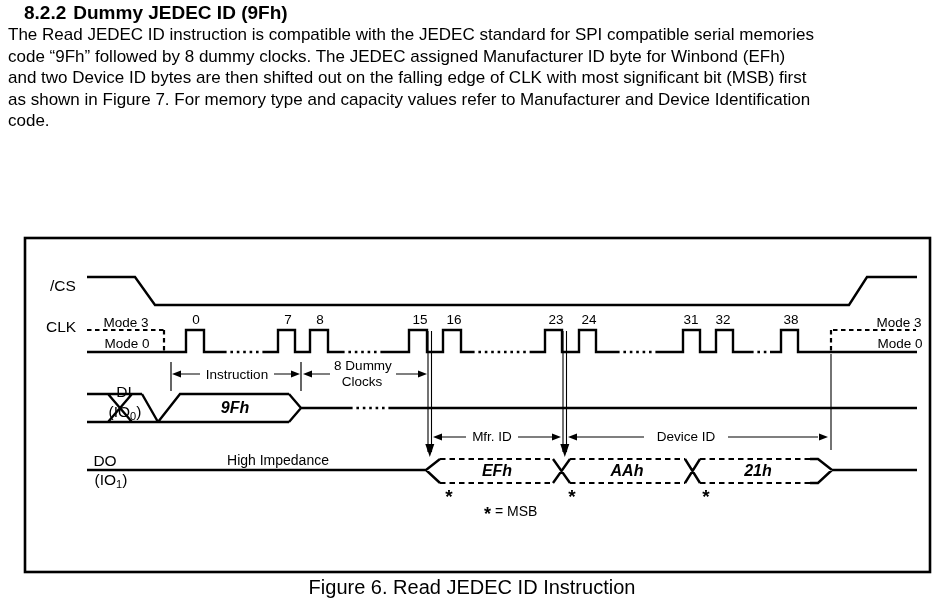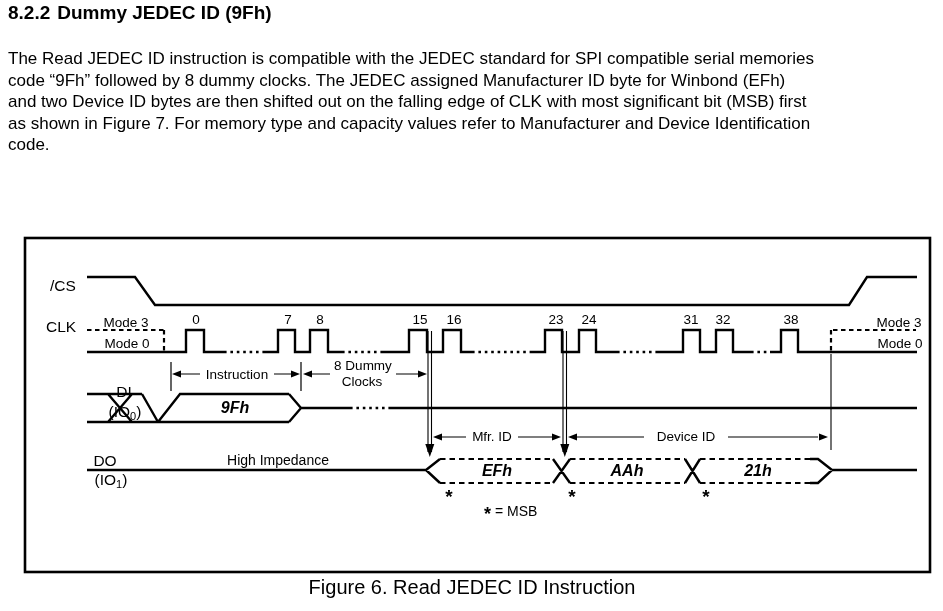--- a/index.html
+++ b/index.html
@@ -3,22 +3,22 @@
 <meta charset="utf-8">
 <style>
   html,body{margin:0;padding:0;background:#fff;}
   .page{
     position:relative;width:943px;height:611px;background:#fff;overflow:hidden;
     font-family:"Liberation Sans","DejaVu Sans",sans-serif;color:#000;
   }
   .heading{
     position:absolute;left:8px;top:2px;font-size:19px;font-weight:bold;white-space:nowrap;
   }
-  .heading .hnum{margin-right:7px;}
-  .para{position:absolute;left:8px;top:48px;font-size:17px;line-height:21.6px;}
+  .heading .hnum{margin-right:7px;margin-left:16px;}
+  .para{position:absolute;left:8px;top:24px;font-size:17px;line-height:21.6px;}
   .para div{white-space:nowrap;}
   .caption{
     position:absolute;left:12px;top:576px;width:920px;text-align:center;
     font-size:20px;white-space:nowrap;
   }
   svg text{fill:#000;font-family:"Liberation Sans","DejaVu Sans",sans-serif;}
   .lbl{font-size:15.5px;}
   .sm{font-size:13.5px;}
   .busval{font-size:16px;font-weight:bold;font-style:italic;}
   .star{font-size:19px;font-weight:bold;}

